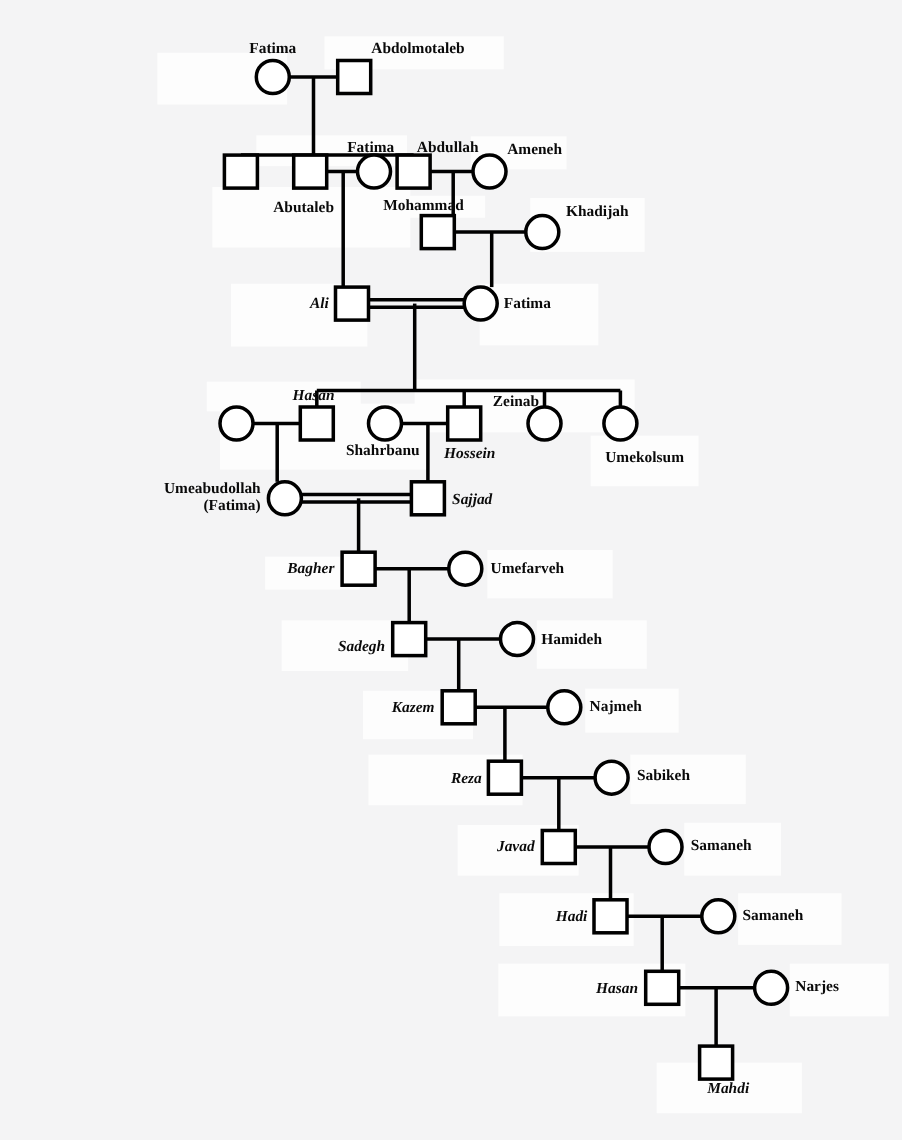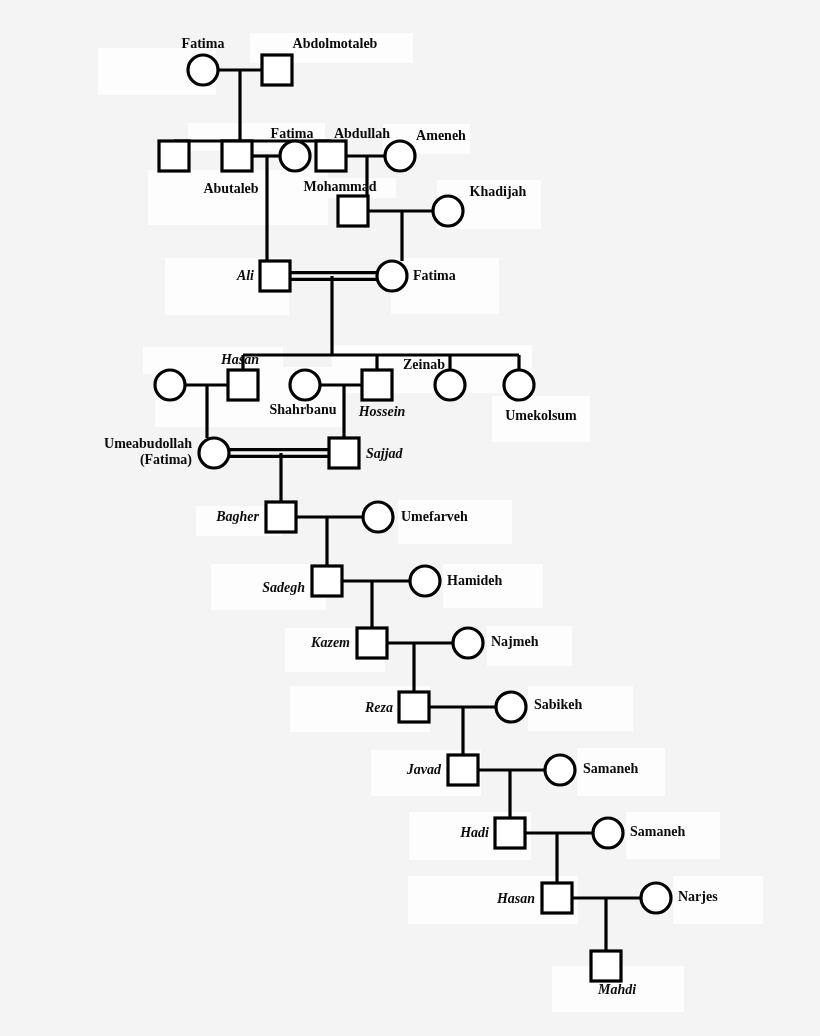--- a/index.html
+++ b/index.html
@@ -12,20 +12,21 @@
     width: 820px;
     height: 1036px;
     font-family: "Liberation Serif", "DejaVu Serif", serif;
     overflow: hidden;
     position: relative;
   }
   #pedigree-root {
     position: relative;
     width: 716px;
     height: 1036px;
+    margin-left: 45px;
   }
   svg#pedigree-svg {
     position: absolute;
     top: 0;
     left: 0;
     width: 820px;
     height: 1036px;
     display: block;
   }
   .label-bg {

